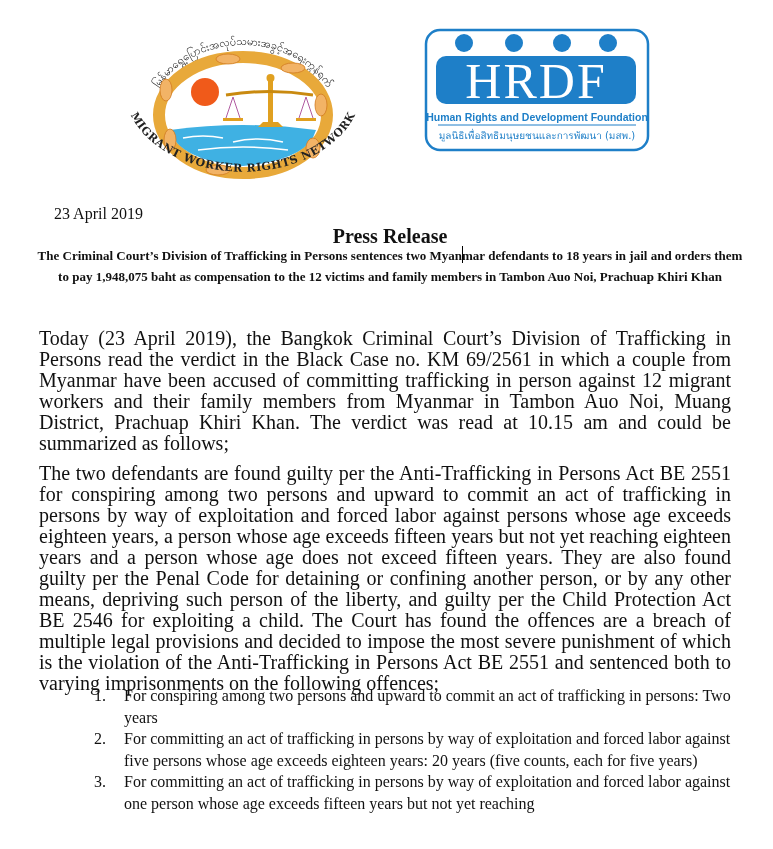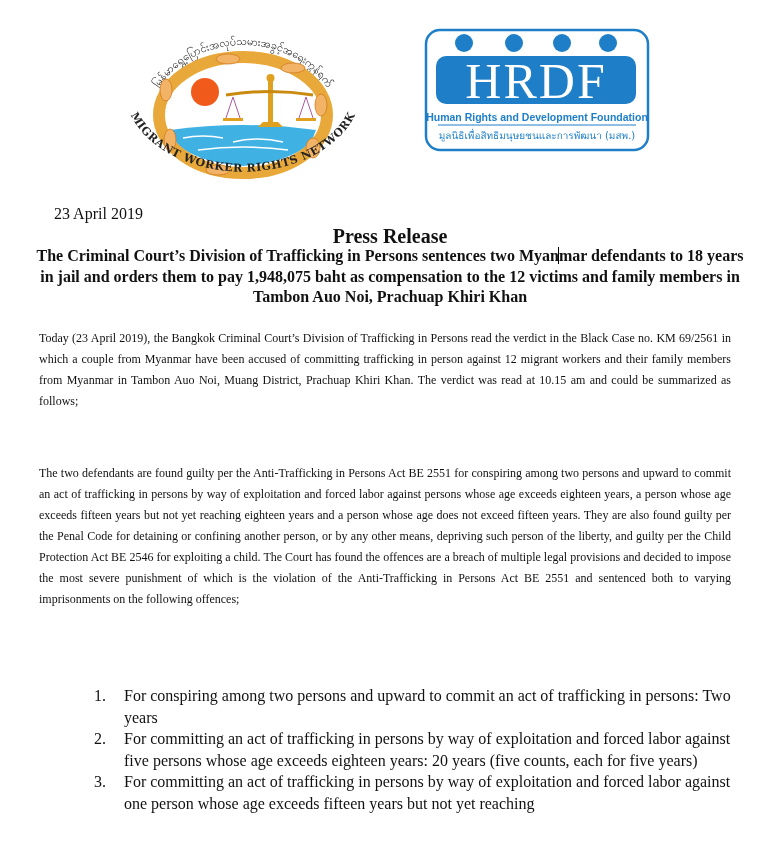--- a/index.html
+++ b/index.html
@@ -1,22 +1,22 @@
 <!DOCTYPE html>
 <html><head>
   <meta charset="utf-8">
   <style>
     html, body { margin: 0; padding: 0; background: #ffffff; }
     body { width: 773px; height: 849px; overflow: hidden; position: relative; font-family: "Liberation Serif", serif; color: #111; }
     .logo-mwrn { position: absolute; left: 108px; top: 30px; width: 270px; height: 160px; }
     .logo-hrdf { position: absolute; left: 424px; top: 28px; width: 226px; height: 124px; }
     .date { position: absolute; left: 38px; top: 205px; font-size: 16px; font-weight: normal; margin-left: 16px; }
     .pr-title { position: absolute; left: 30px; width: 720px; top: 226px; text-align: center; font-weight: bold; font-size: 20px; line-height: 20px; }
-    .headline { position: absolute; left: 34px; width: 712px; top: 246px; text-align: center; font-weight: bold; font-size: 16px; line-height: 20.5px; }
-    .para { position: absolute; left: 39px; width: 692px; text-align: justify; font-size: 12px; line-height: 21px; text-align-last: left; }
+    .headline { position: absolute; left: 34px; width: 712px; top: 246px; text-align: center; font-weight: bold; font-size: 13px; line-height: 20.5px; }
+    .para { position: absolute; left: 39px; width: 692px; text-align: justify; font-size: 20px; line-height: 21px; text-align-last: left; }
     .p1 { top: 328px; }
     .p2 { top: 463px; }
     .list { position: absolute; left: 94px; width: 640px; top: 685px; font-size: 16px; line-height: 21.5px; }
     .li { position: relative; padding-left: 30px; }
     .li .num { position: absolute; left: 0; top: 0; }
     .cursor { display: inline-block; width: 1px; height: 17px; background: #000; vertical-align: -3px; margin: 0 -0.5px; }
   </style>
 </head>
 <body>
 

